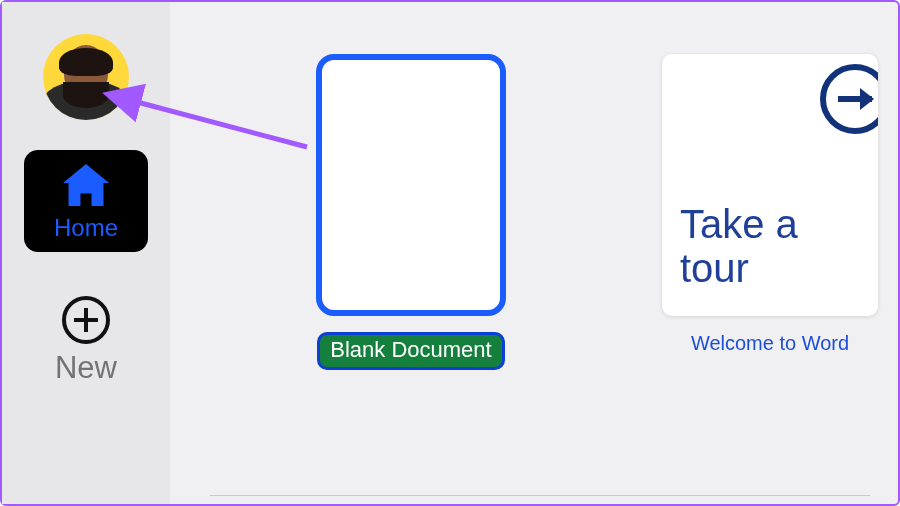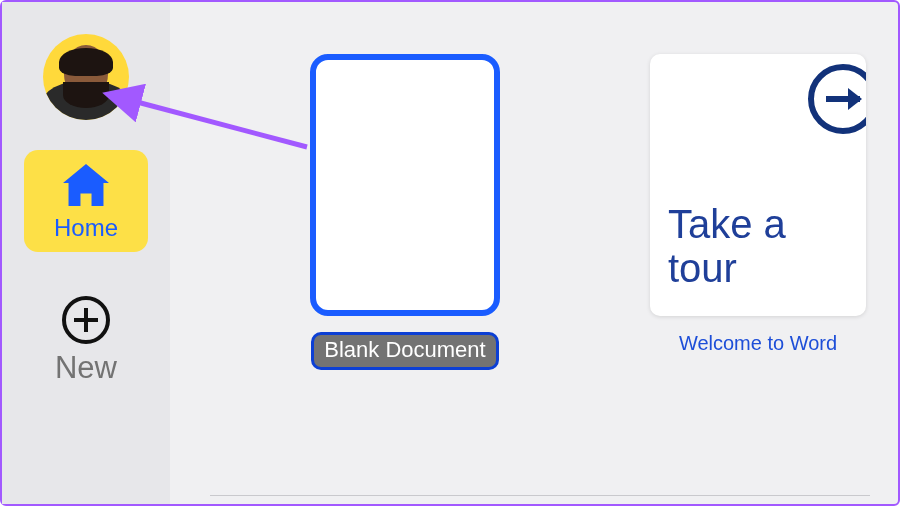--- a/index.html
+++ b/index.html
@@ -55,21 +55,21 @@
   .nav-item {
     margin-top: 30px;
     width: 124px;
     border-radius: 14px;
     display: flex;
     flex-direction: column;
     align-items: center;
     padding: 14px 0 10px;
   }
   .nav-home {
-    background: #fde047;
+    background: #000000;
     color: #1a5cff;
   }
   .nav-home .home-icon {
     width: 46px; height: 42px;
     background: #1a5cff;
     clip-path: polygon(50% 0%, 100% 45%, 88% 45%, 88% 100%, 62% 100%, 62% 70%, 38% 70%, 38% 100%, 12% 100%, 12% 45%, 0% 45%);
     border-radius: 4px;
   }
   .nav-home .label { margin-top:8px; font-size:24px; color:#1a5cff; }
   .nav-new {
@@ -111,21 +111,21 @@
     color:#5a5a5e;
     font-weight:500;
   }
   .templates-row {
     margin-top: 40px;
     padding-left: 140px;
     display:flex;
     gap: 150px;
     align-items:flex-start;
   }
-  .template { display:flex; flex-direction:column; align-items:center; }
+  .template { display:flex; flex-direction:column; align-items:center;margin-left:6px; }
   .card {
     width: 190px; height: 262px;
     border-radius: 18px;
     background:#fff;
     position:relative;
   }
   .card.blank {
     border: 6px solid #1a5cff;
   }
   .card.tour {
@@ -151,21 +151,21 @@
   .tour-arrow .head {
     position:absolute; right:10px;
     width:0;height:0;
     border-left:14px solid #12327a;
     border-top:11px solid transparent;
     border-bottom:11px solid transparent;
   }
   .tour-text { margin-top:auto; margin-bottom:10px; color:#1f3f99; font-size:40px; line-height:1.1; font-weight:400;}
   .template .caption-pill {
     margin-top: 16px;
-    background:#737373;
+    background:#15803d;
     border:3px solid #0c3fd4;
     color:#fff;
     border-radius: 10px;
     padding: 2px 10px 4px;
     font-size:22px;
   }
   .template .caption {
     margin-top: 16px;
     font-size:20px;
     color:#1d4ed8;

